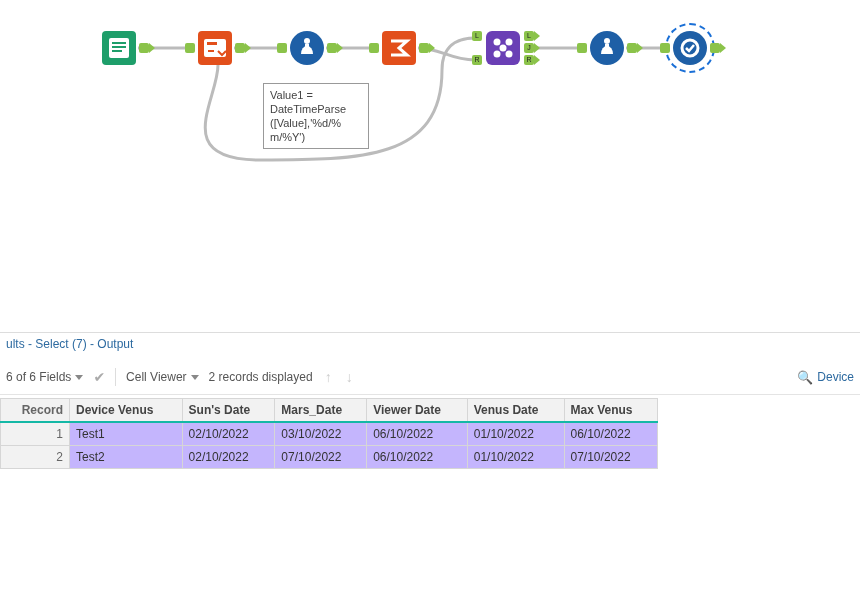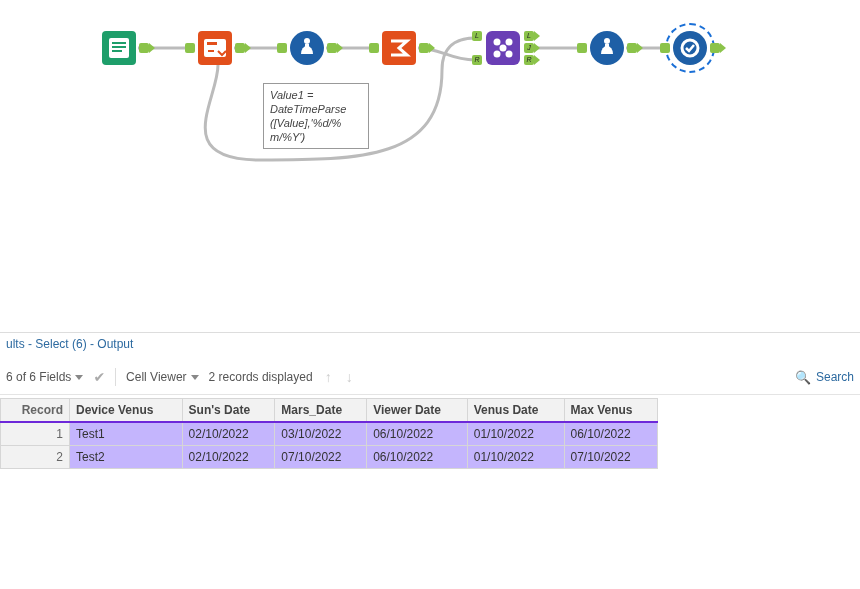--- a/index.html
+++ b/index.html
@@ -15,21 +15,20 @@
     position: relative;
   }
 
   
   .canvas {
     position: absolute;
     left: 0; top: 0;
     width: 695px;
     height: 320px;
     background: #fff;
-    font-style: italic;
   }
 
   
   .tool {
     position: absolute;
     width: 34px;
     height: 34px;
     border-radius: 50%;
     display: flex;
     align-items: center;
@@ -163,21 +162,21 @@
     padding:2px 6px;
     text-align:left;
     white-space:nowrap;
     background:#c4b5fd;
     height:18px;
   }
   .grid th{
     background:#f2f2f2;
     font-weight:600;
     color:#444;
-    border-bottom:2px solid #6d28d9;
+    border-bottom:2px solid #14b8a6;
   }
   .grid th.rownum, .grid td.rownum{
     width:56px;text-align:right;color:#666;background:#f2f2f2;font-weight:600;
   }
   .grid td.rownum{font-weight:normal;}
 </style>
 </head>
 <body>
 
 <div class="canvas">
@@ -294,40 +293,40 @@
         <circle cx="17" cy="17" r="17" fill="#1e5fa6"></circle>
         <circle cx="17" cy="17" r="8" fill="none" stroke="#fff" stroke-width="3"></circle>
         <path d="M13 17 l3 3 l5-6" stroke="#fff" stroke-width="2.5" fill="none"></path>
       </svg>
     <div class="port in"></div>
     <div class="port out"></div>
   </div>
 </div>
 
 <div class="results-header">
-  <span>ults - Select (6) - Output</span>
+  <span>ults - Select (7) - Output</span>
 </div>
 
 <div class="results-toolbar">
   <div class="fields-btn">
     <span>6 of 6 Fields</span>
     <span class="caret-down"></span>
   </div>
   <span class="check-ico">✔</span>
   <span class="sep"></span>
   <div class="cell-viewer">
     <span>Cell Viewer</span>
     <span class="caret-down"></span>
   </div>
   <span>2 records displayed</span>
   <span class="nav-arrow">↑</span>
   <span class="nav-arrow">↓</span>
   <div class="search-link">
     <span style="font-size:13px;">🔍</span>
-    <span>Search</span>
+    <span>Device</span>
   </div>
 </div>
 
 <table class="grid">
   <thead>
     <tr>
       <th class="rownum">Record</th>
       <th>Device Venus</th>
       <th>Sun's Date</th>
       <th>Mars_Date</th>

